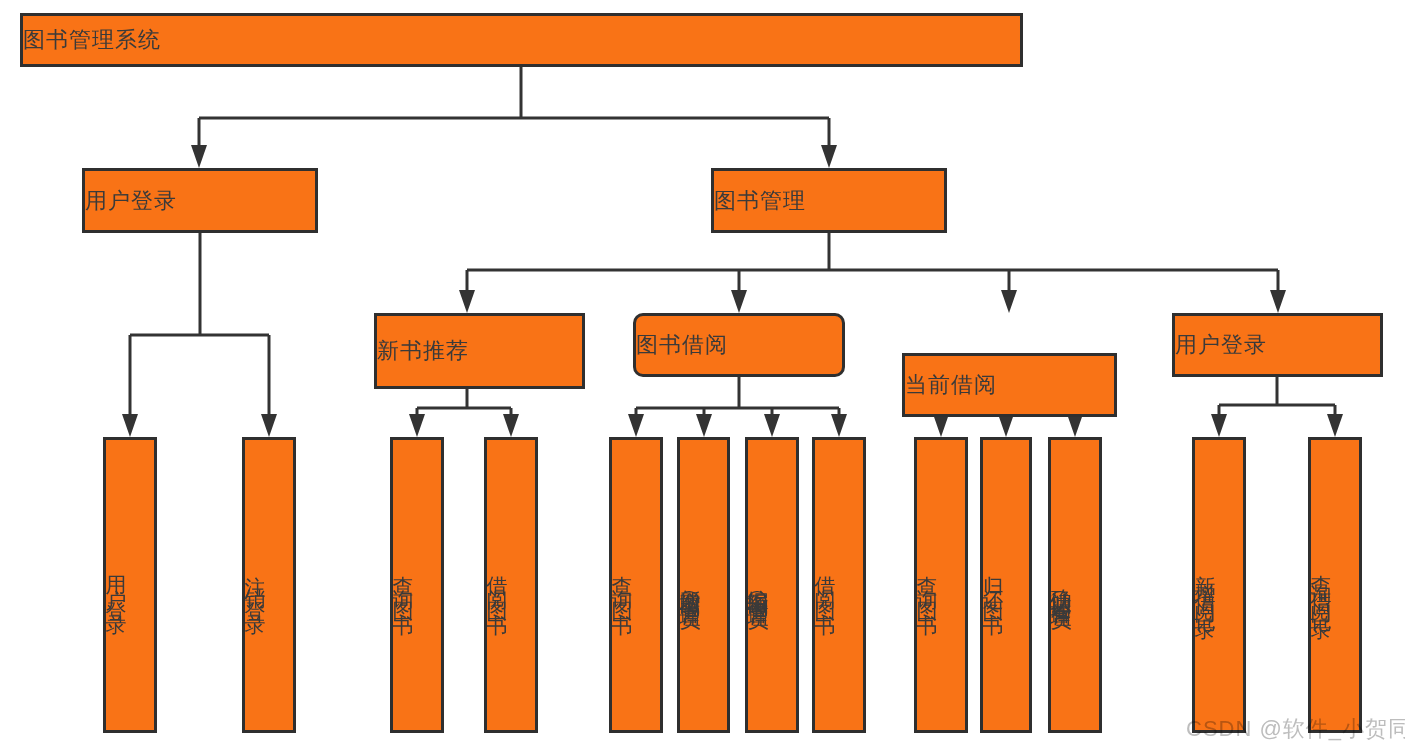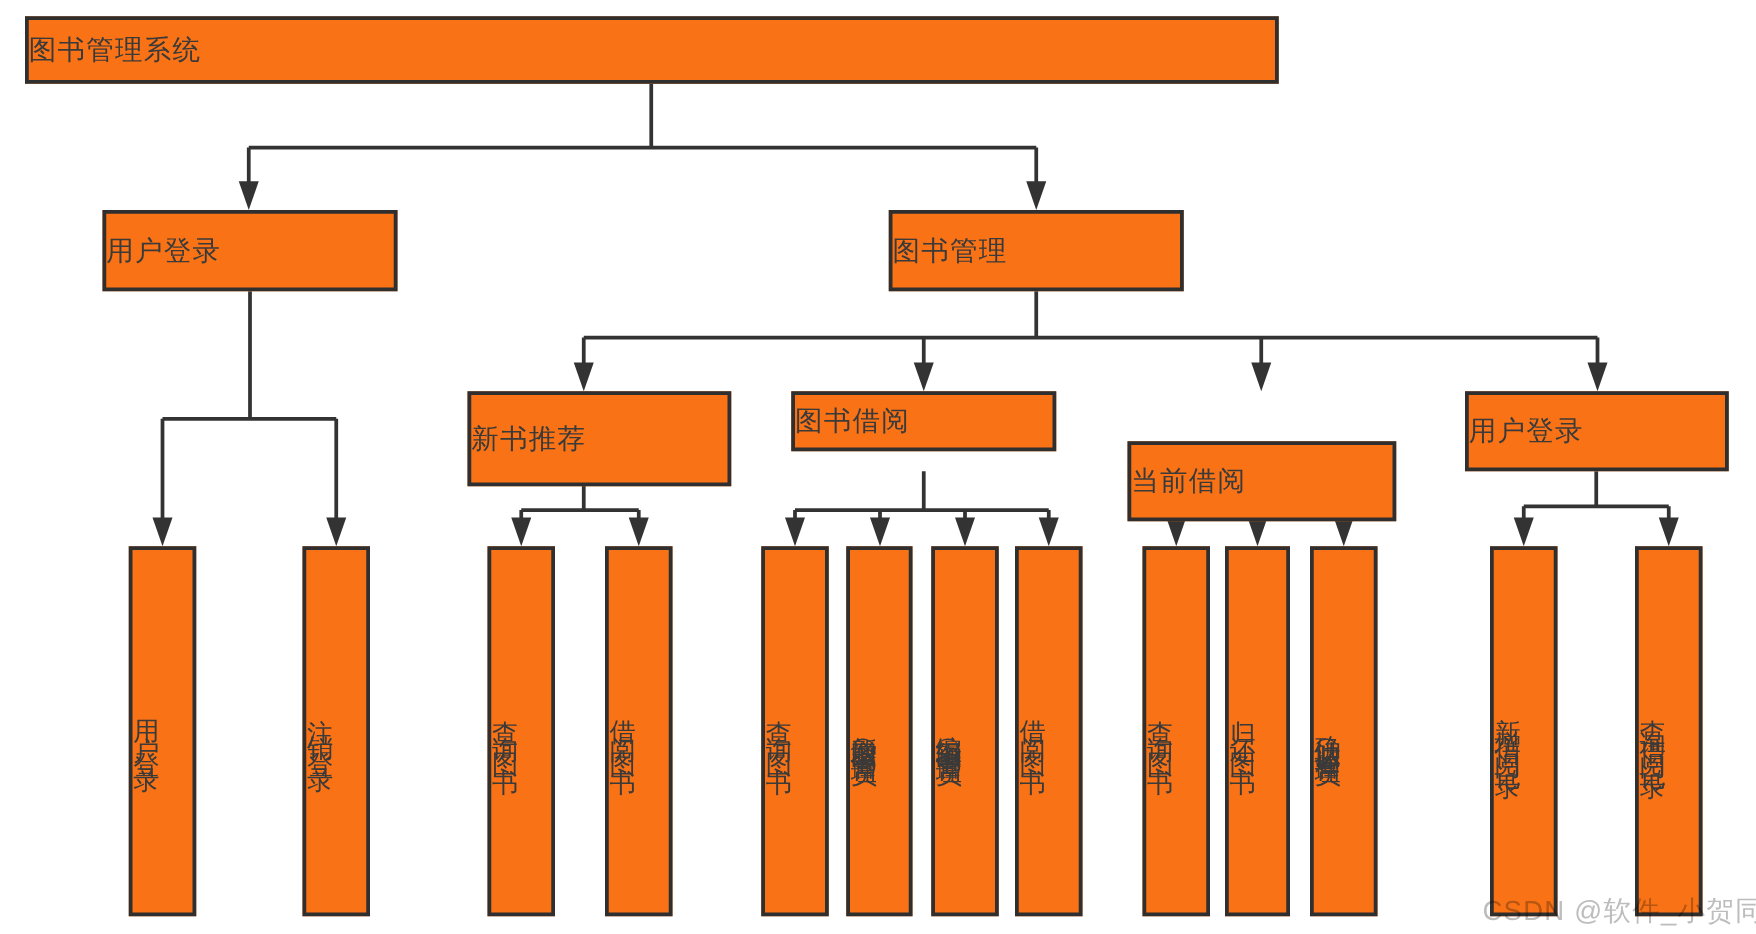--- a/index.html
+++ b/index.html
@@ -40,21 +40,21 @@
     line-height:1;
     white-space:nowrap;
   }
   
   .b-root{left:20px;top:13px;width:1003px;height:54px;}
   
   .b-l2-0{left:82px;top:168px;width:236px;height:65px;}
   .b-l2-1{left:711px;top:168px;width:236px;height:65px;}
   
   .b-l3-0{left:362px;top:313px;width:211px;height:76px;margin-left:12px;}
-  .b-l3-1{left:633px;top:313px;width:212px;height:48px;}
+  .b-l3-1{left:633px;top:313px;width:212px;height:64px;border-radius:10px;}
   .b-l3-2{left:902px;top:313px;width:215px;height:64px;margin-top:40px;}
   .b-l3-3{left:1172px;top:313px;width:211px;height:64px;}
   
   .vbox{top:437px;height:296px;width:54px;}
   .b-u0{left:103px;}  .b-u1{left:242px;}
   .b-n0{left:390px;}  .b-n1{left:484px;}
   .b-b0{left:609px;}  .b-b1{left:677px;width:53px;}  .b-b2{left:745px;}  .b-b3{left:812px;}
   .b-c0{left:914px;}  .b-c1{left:980px;width:52px;}  .b-c2{left:1048px;}
   .b-r0{left:1192px;} .b-r1{left:1308px;}
   #watermark{

